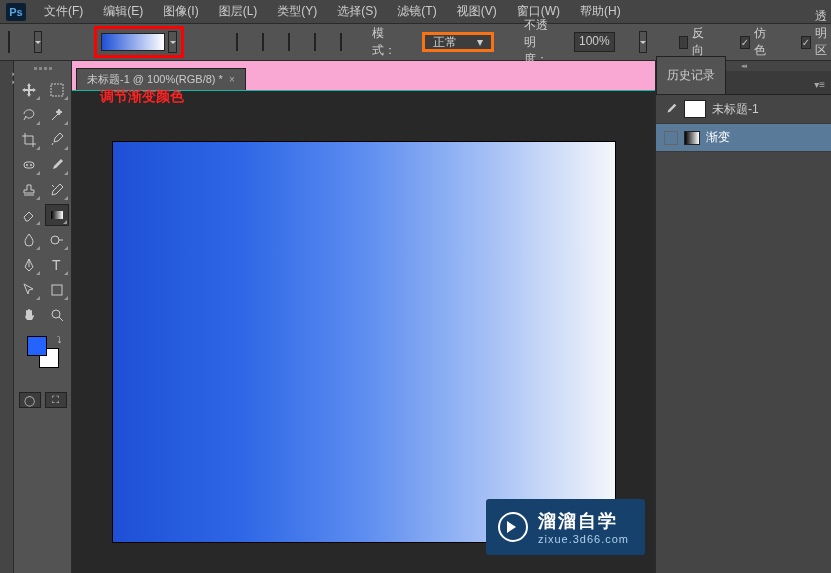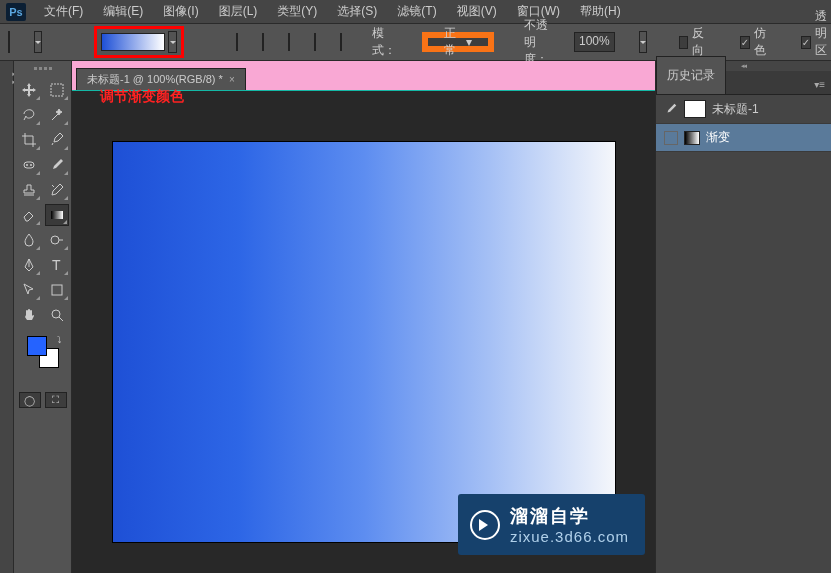--- a/index.html
+++ b/index.html
@@ -21,21 +21,21 @@
 .gradient-swatch { width: 64px; height: 18px; background: linear-gradient(to right, #1e50d6, #ffffff); border: 1px solid #222; }
 
 .grad-type { width: 18px; height: 18px; border: 1px solid #222; background: #3d3d3d; display:flex; align-items:center; justify-content:center; }
 .gt-linear { background: linear-gradient(to right,#000,#fff); }
 .gt-radial { background: radial-gradient(circle,#fff,#000); }
 .gt-angle { background: conic-gradient(#000,#fff,#000); }
 .gt-reflect { background: linear-gradient(to right,#000,#fff,#000); }
 .gt-diamond { background: radial-gradient(closest-side,#fff,#000); }
 
 .opt-label { margin-left: 6px; margin-right:2px; }
-.opt-select { background:#3d3d3d; border:6px solid #f97316; height:20px; padding: 1px 16px; color:#ccc; display:flex; align-items:center; min-width: 72px; }
+.opt-select { background:#3d3d3d; border:3px solid #f97316; height:20px; padding: 1px 8px; color:#ccc; display:flex; align-items:center; min-width: 72px; }
 .opt-input { background:#3d3d3d; border:1px solid #222; height:20px; padding:1px 4px; color:#ccc; width:42px; text-align:center; }
 
 .check { display:flex; align-items:center; gap:4px; margin-left:8px; }
 .check-box { width:13px; height:13px; border:1px solid #222; background:#3d3d3d; display:flex; align-items:center; justify-content:center; }
 .check-box.on::after { content:"✓"; font-size:10px; color:#c0c0c0; }
 
 
 .main { display:flex; height: calc(573px - 24px - 37px); }
 
 
@@ -84,21 +84,21 @@
 .hist-brush { width:14px; height:14px; color:#ccc; }
 .history-item.selected { background:#5a7a9a; color:#fff; }
 .hist-grad-ic { width:16px; height:14px; background:linear-gradient(to right,#000,#fff); border:1px solid #222; }
 .hist-step-box { width:14px; height:14px; border:1px solid #666; }
 
 
 .watermark { position:absolute; right:10px; bottom:18px; background:#16416c; color:#fff; padding:10px 16px 10px 12px; display:flex; align-items:center; gap:10px; border-radius:3px;margin-left:16px; }
 .wm-icon { width:30px; height:30px; border:2px solid #fff; border-radius:50%; display:flex; align-items:center; justify-content:center; }
 .wm-icon::after { content:""; border:6px solid transparent; border-left:9px solid #fff; margin-left:3px; }
 .wm-txt-main { font-size:18px; font-weight:bold; letter-spacing:2px; }
-.wm-txt-sub { font-size:15px; color:#b0d0ea; letter-spacing:1px; }
+.wm-txt-sub { font-size:11px; color:#b0d0ea; letter-spacing:1px; }
 </style>
 </head>
 <body>
 
 <div class="menubar">
   <div class="ps-logo">Ps</div>
   <div class="menu-item">文件(F)</div>
   <div class="menu-item">编辑(E)</div>
   <div class="menu-item">图像(I)</div>
   <div class="menu-item">图层(L)</div>

